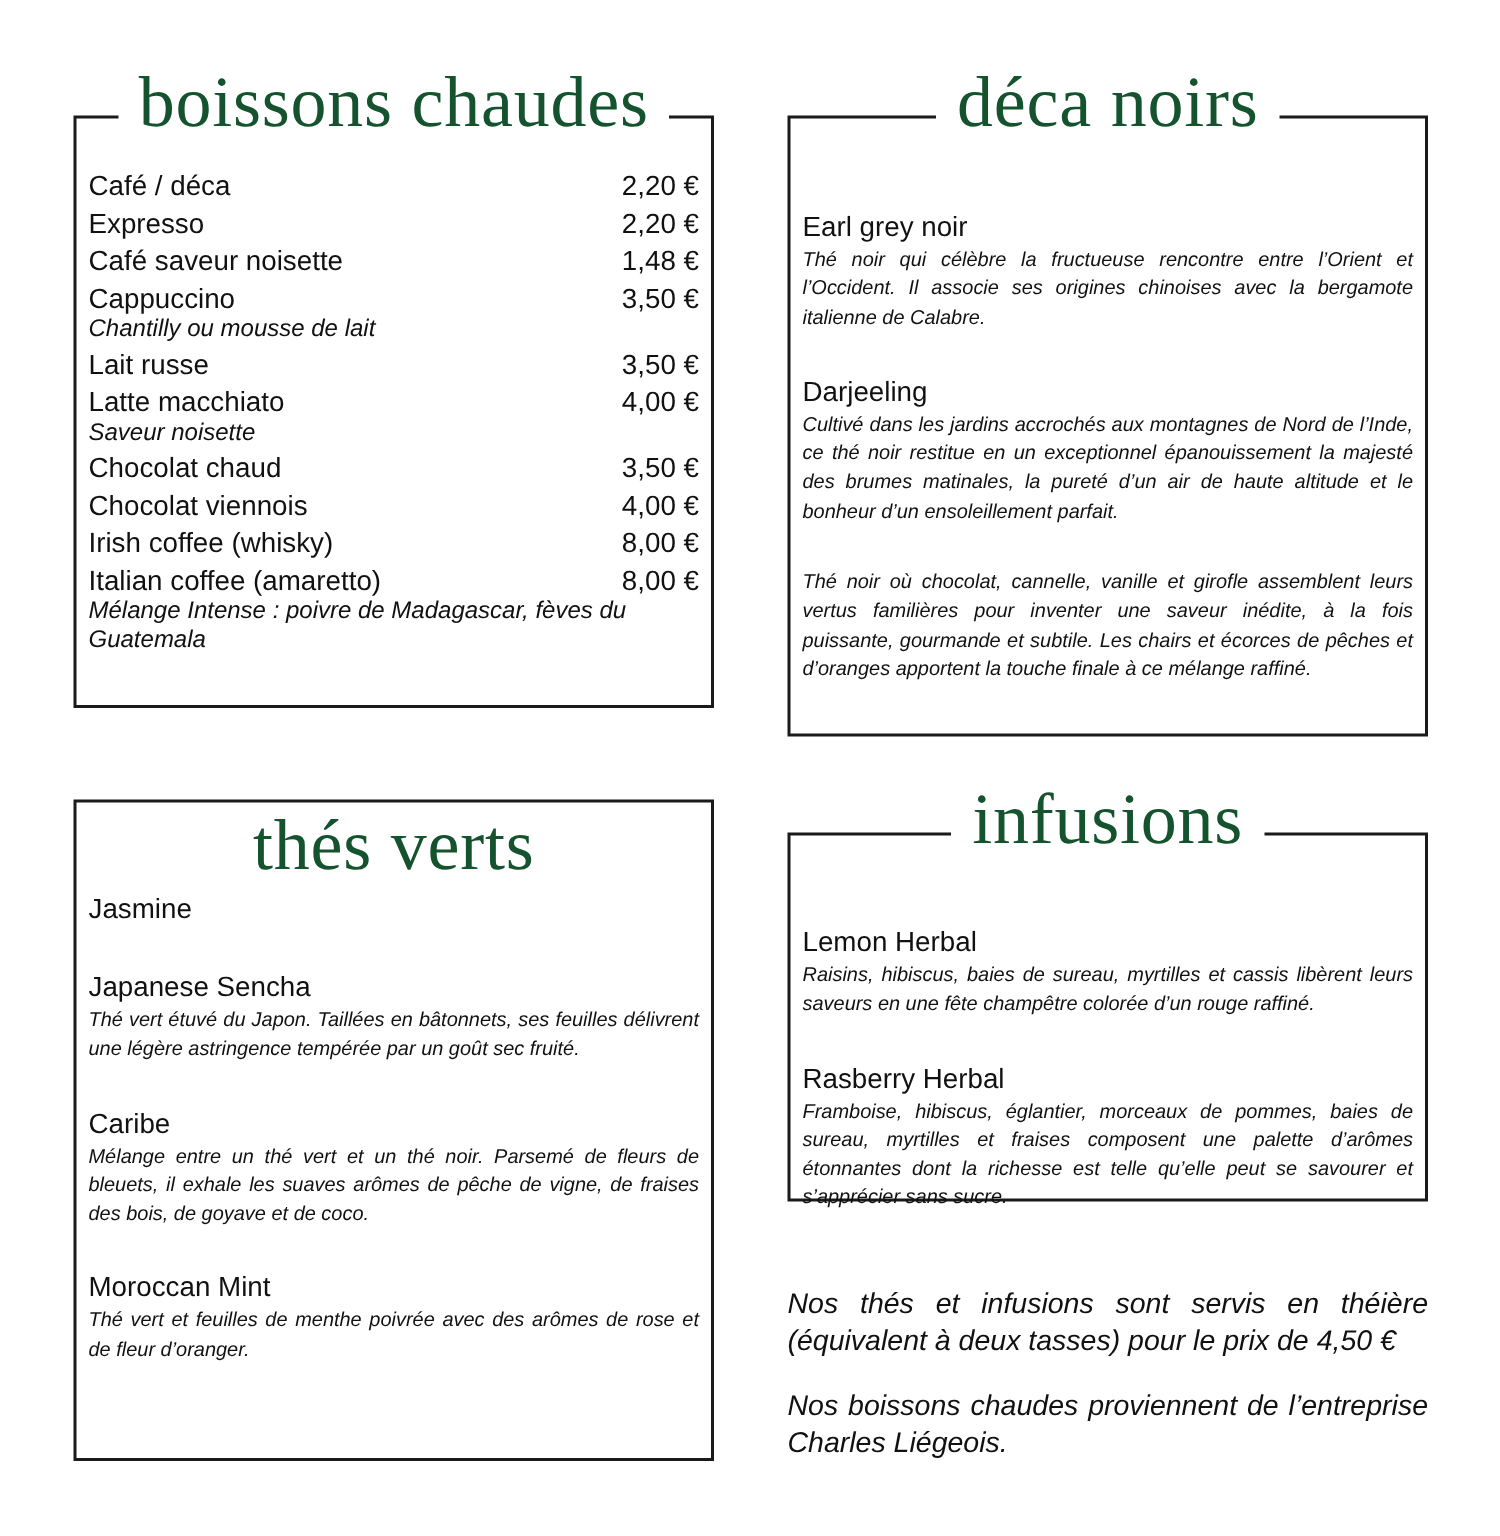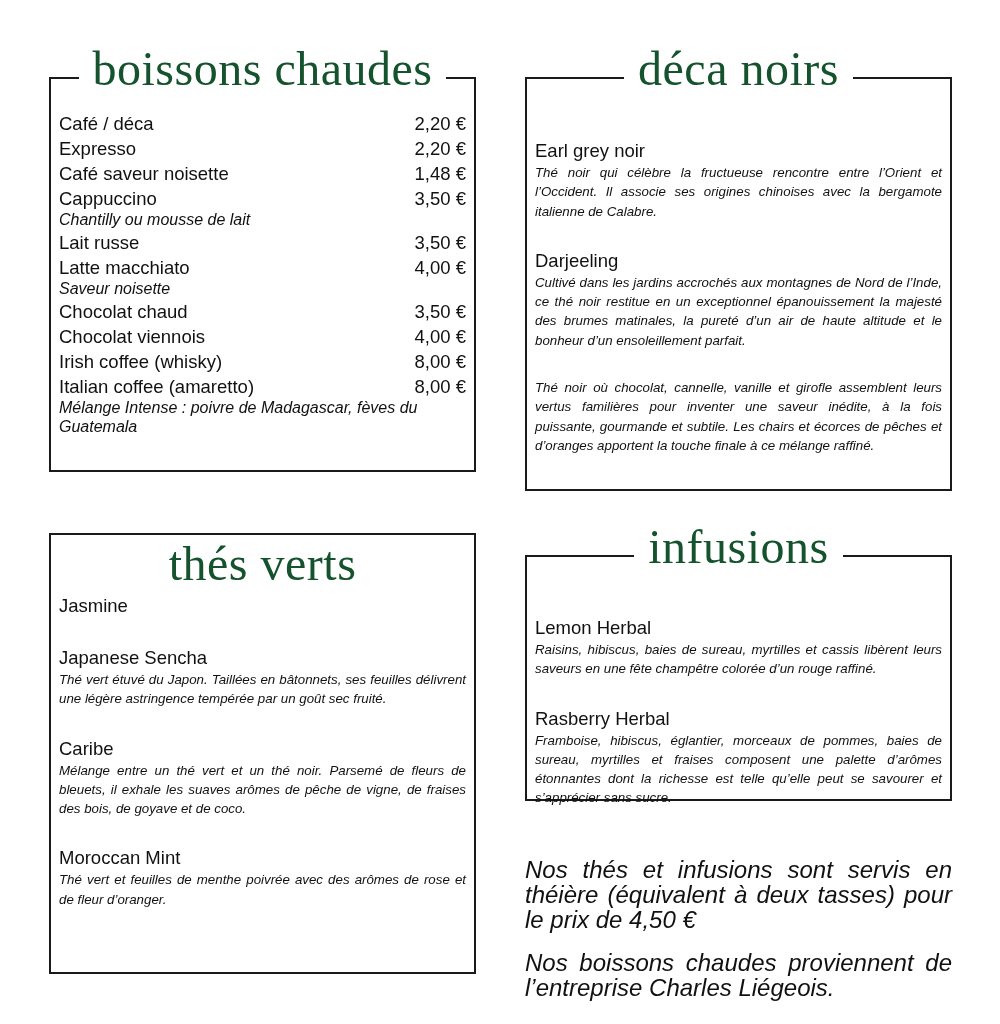--- a/index.html
+++ b/index.html
@@ -37,21 +37,21 @@
   .tea { margin-bottom: 19px; margin-top: 28px; }
   .tea-name { font-size: 18.5px; line-height: 24px; }
   .tea-desc { font-style: italic; font-size: 13.3px; line-height: 19.3px; text-align: justify; }
 
   #box-chaudes .price-list { top: 32px; }
   #box-noirs .tea-list { top: 32px; }
   #box-verts .tea-list { top: 31px; }
   #box-infusions .tea-list { top: 31px; }
 
   .footer-notes { position: absolute; left: 525px; top: 857px; width: 427px; }
-  .footer-notes p { margin: 0 0 18px 0; font-style: italic; font-size: 24px; line-height: 25px; text-align: justify; }
+  .footer-notes p { margin: 0 0 18px 0; font-style: italic; font-size: 19px; line-height: 25px; text-align: justify; }
 </style>
 </head>
 <body>
 
 <section class="box" id="box-chaudes">
   <div class="box-title"><span>boissons chaudes</span></div>
   <div class="price-list">
     <div class="price-row">
         <span class="pname">Café / déca</span>
         <span class="pval">2,20 €</span>

